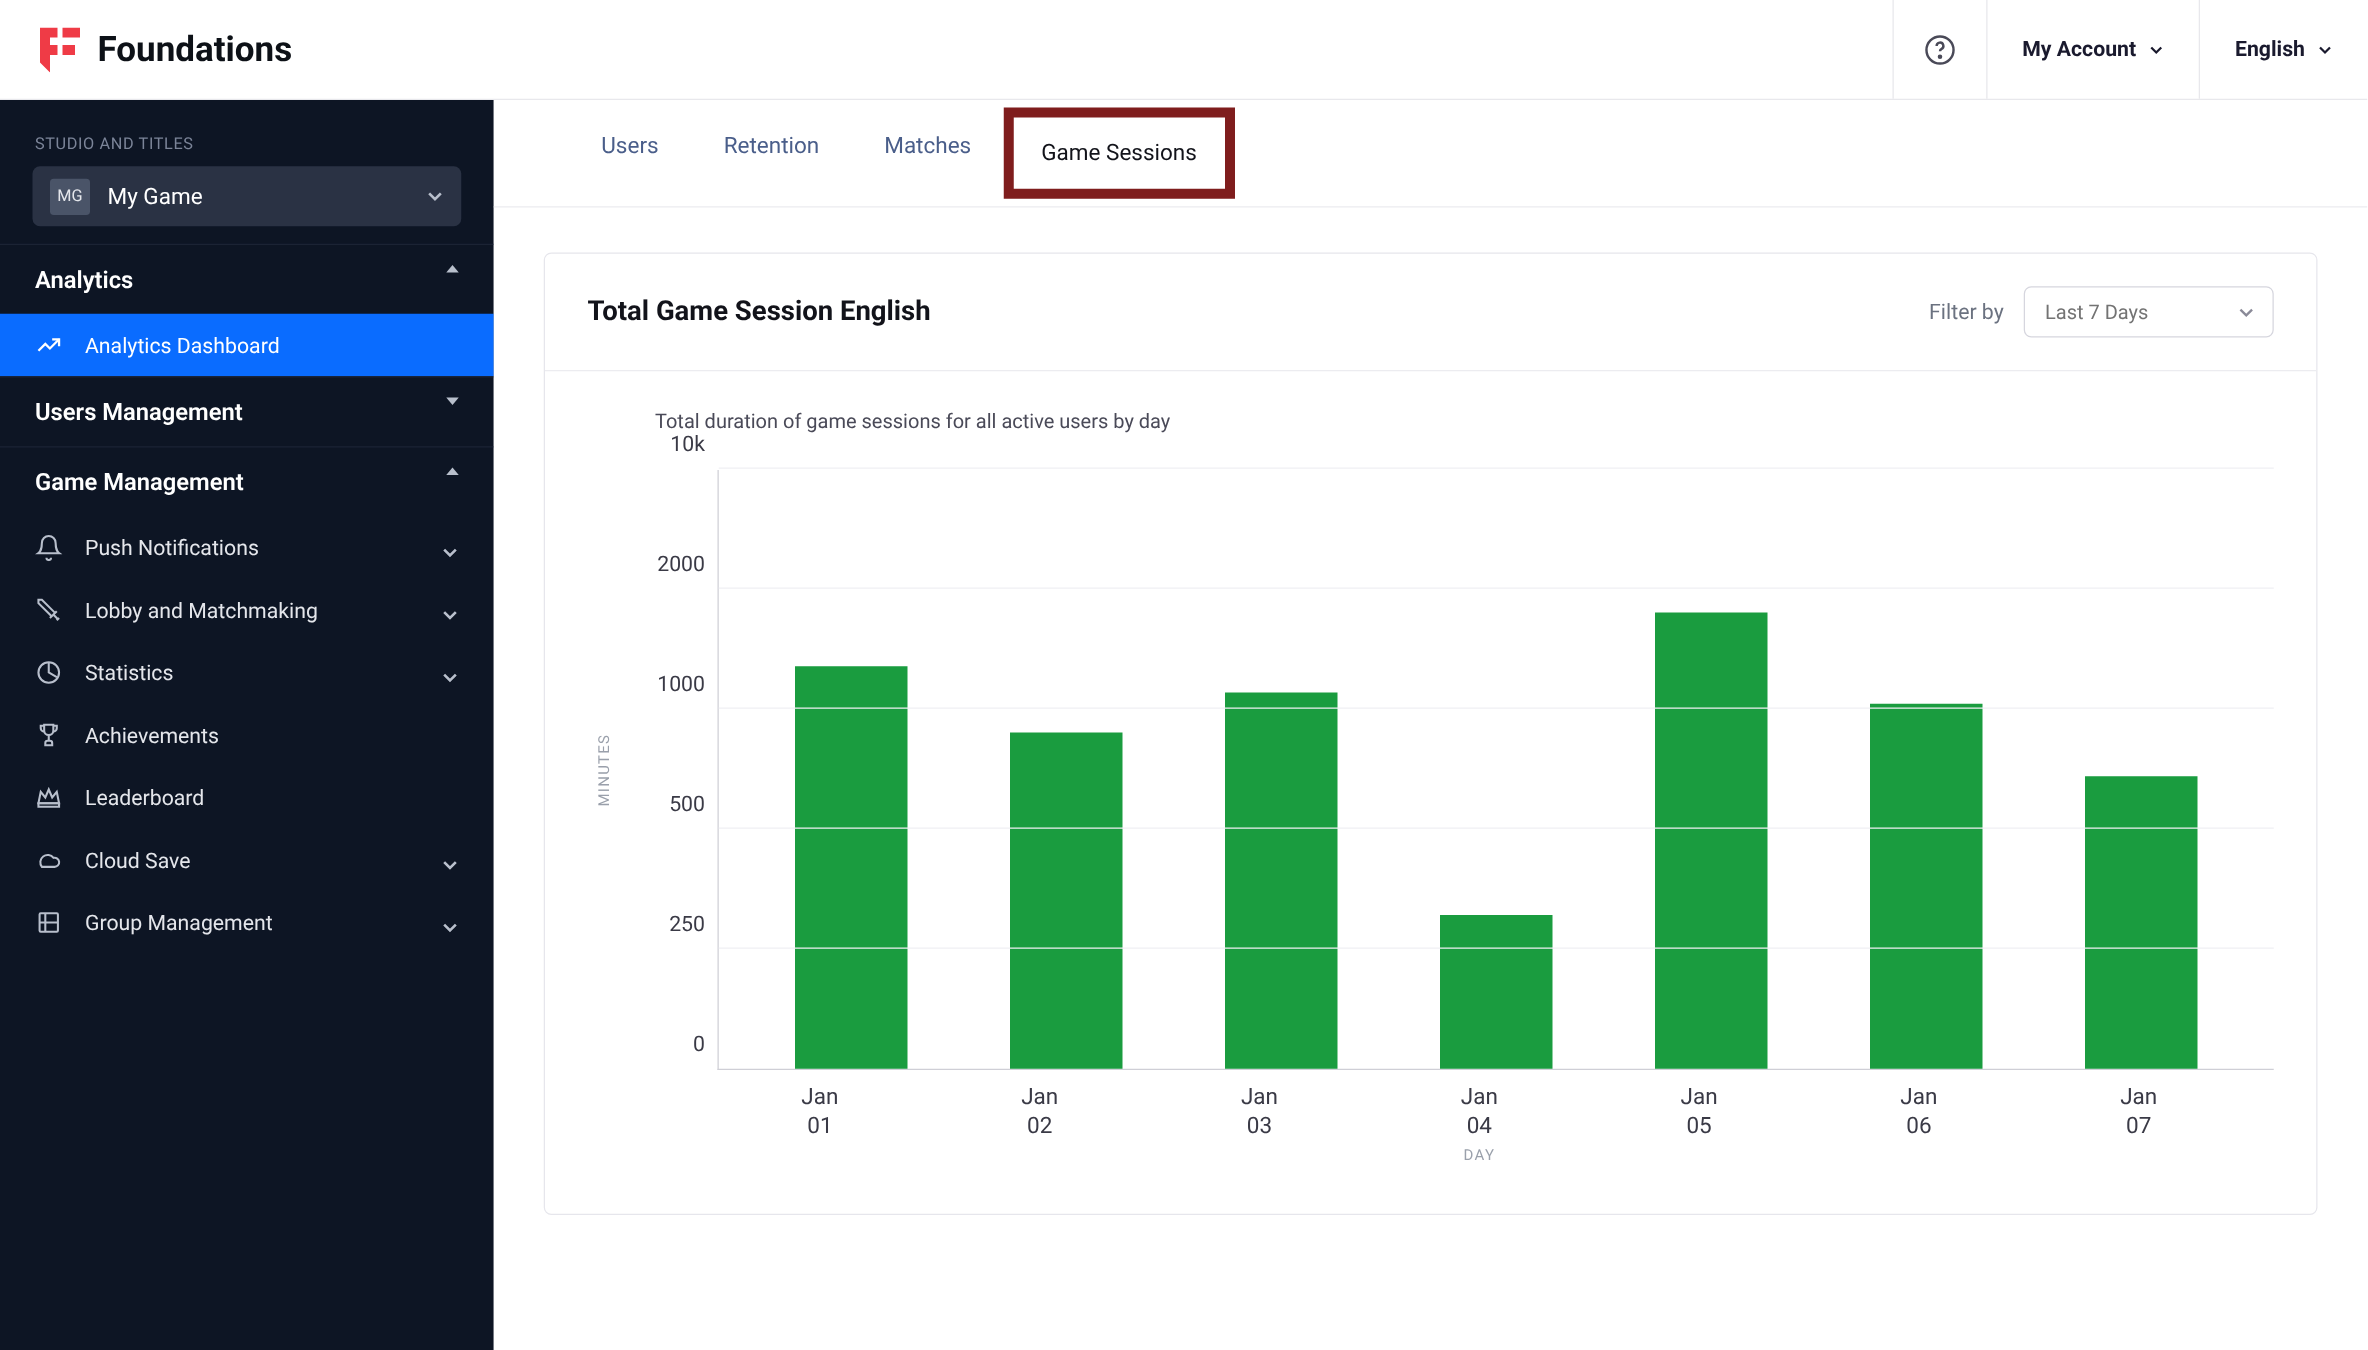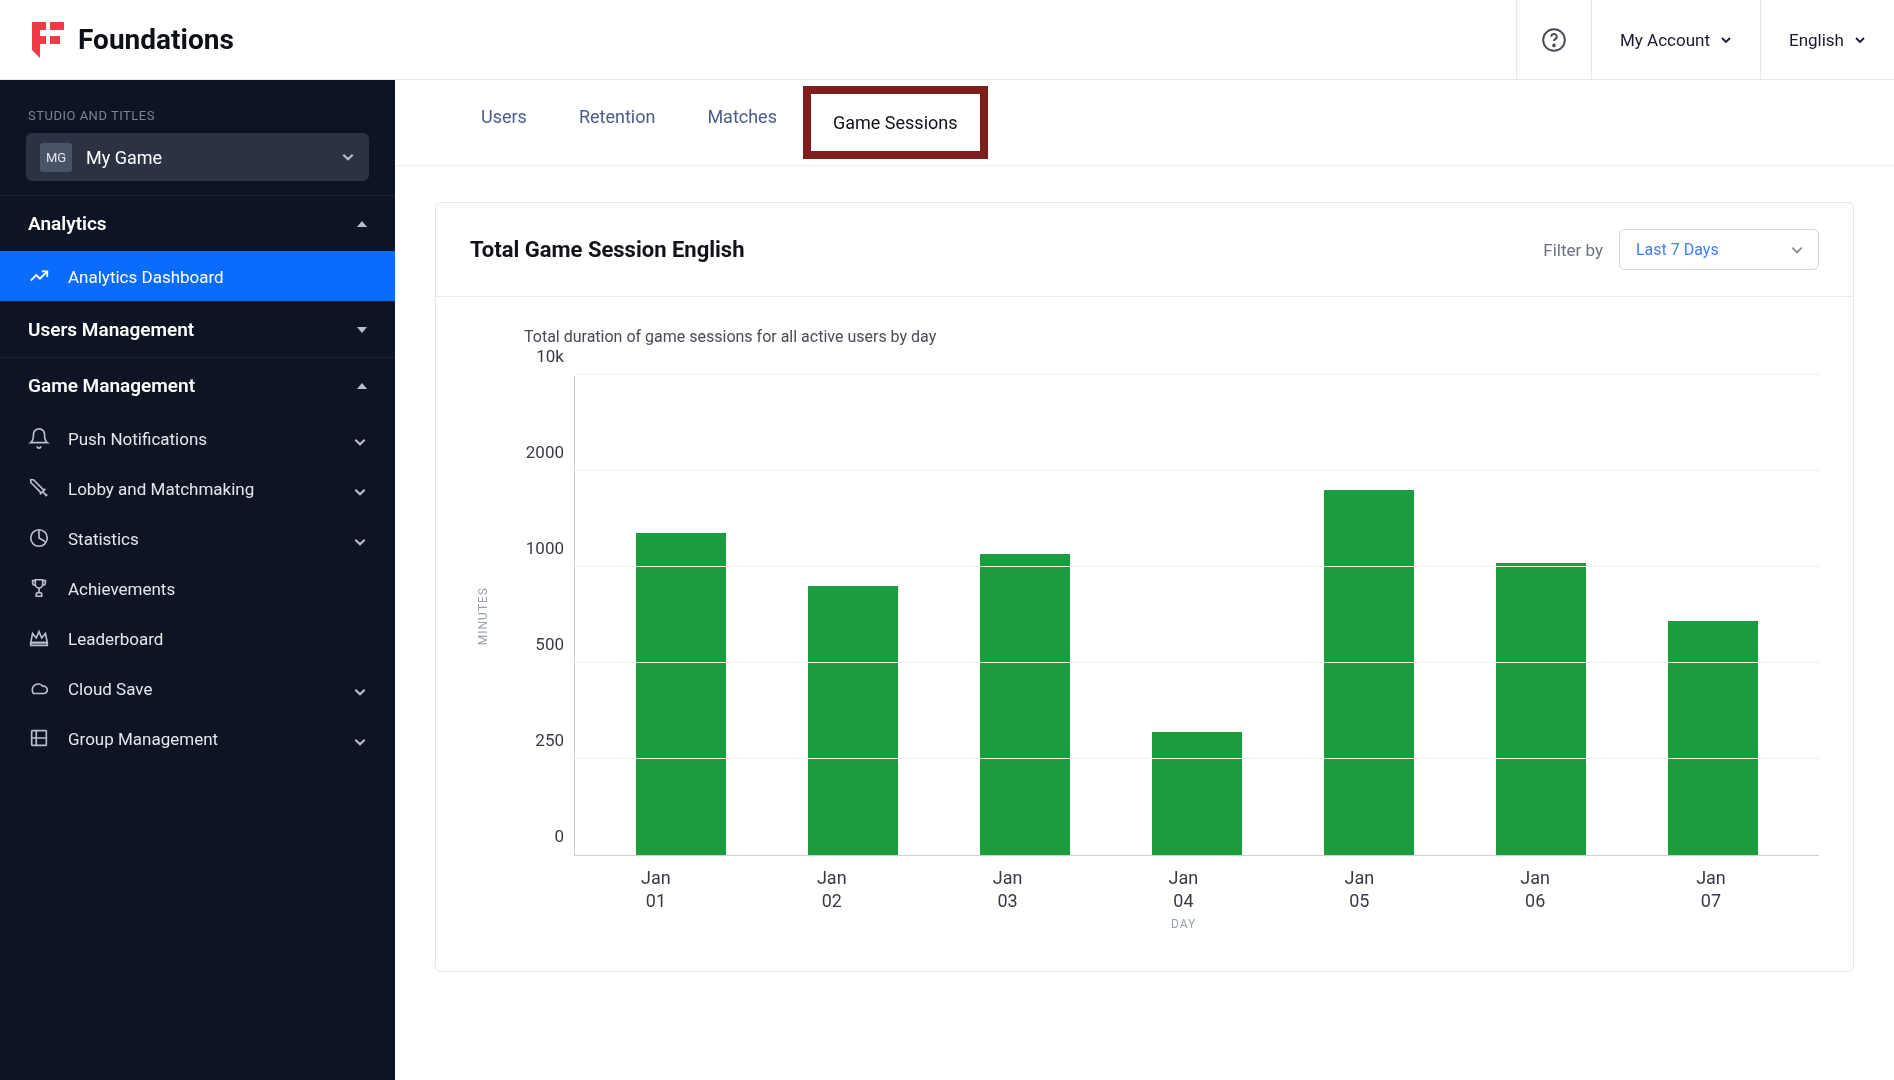--- a/index.html
+++ b/index.html
@@ -5,31 +5,31 @@
 * { box-sizing: border-box; margin: 0; padding: 0; }
 body { font-family: -apple-system, BlinkMacSystemFont, "Segoe UI", Roboto, Arial, sans-serif; background: #fff; color: #1a1a2e; }
 .app { display: flex; flex-direction: column; height: 1080px; width: 1894px; }
 
 
 .header { display: flex; align-items: center; height: 80px; border-bottom: 1px solid #e8e8ec; }
 .logo-area { display: flex; align-items: center; gap: 14px; padding-left: 32px; flex: 1; }
 .logo-mark { width: 32px; height: 36px; }
 .logo-text { font-size: 28px; font-weight: 700; color: #0d1117; }
 .header-right { display: flex; align-items: stretch; height: 100%; }
-.header-cell { display: flex; align-items: center; justify-content: center; border-left: 1px solid #e8e8ec; padding: 0 28px; gap: 10px; cursor: pointer; font-size: 17px; color: #1a1a2e; }
+.header-cell { display: flex; align-items: center; justify-content: center; border-left: 1px solid #e8e8ec; padding: 0 28px; gap: 10px; cursor: pointer; font-size: 17px; color: #1a1a2e; font-weight: bold; }
 .help-cell { padding: 0 24px; }
 
 
 .body { display: flex; flex: 1; min-height: 0; }
 .sidebar { width: 395px; background: #0d1524; color: #fff; display: flex; flex-direction: column; padding-top: 18px; }
 .sidebar-label { font-size: 13px; letter-spacing: 0.5px; color: #7b8498; padding: 10px 28px 10px 28px; }
 .game-select { margin: 0 26px 14px 26px; background: #2a3244; border-radius: 6px; height: 48px; display: flex; align-items: center; padding: 0 14px; gap: 14px; cursor: pointer; }
 .game-badge { width: 32px; height: 29px; background: #4a5468; color: #e4e6eb; font-size: 13px; display: flex; align-items: center; justify-content: center; border-radius: 3px; }
 .game-name { flex: 1; font-size: 18px; }
-.section-head { display: flex; align-items: center; justify-content: space-between; padding: 16px 28px; font-size: 19px; font-weight: 600; cursor: pointer; border-top: 1px solid #1b2334; }
+.section-head { display: flex; align-items: flex-start; justify-content: space-between; padding: 16px 28px; font-size: 19px; font-weight: 600; cursor: pointer; border-top: 1px solid #1b2334; }
 .section-head:first-of-type { border-top: none; }
 .nav-item { display: flex; align-items: flex-end; gap: 18px; padding: 14px 28px; font-size: 17px; cursor: pointer; color: #e4e6eb; }
 .nav-item.active { background: #0a6cff; color: #fff; }
 .nav-item .nav-chev { margin-left: auto; }
 .nav-icon { width: 22px; height: 22px; display: flex; align-items: center; justify-content: center; color: #b8bfcc; }
 .nav-item.active .nav-icon { color: #fff; }
 
 .caret { width: 0; height: 0; border-left: 5px solid transparent; border-right: 5px solid transparent; }
 .caret-up { border-bottom: 6px solid #b8bfcc; }
 .caret-down { border-top: 6px solid #b8bfcc; }
@@ -39,21 +39,21 @@
 .main { flex: 1; background: #fff; display: flex; flex-direction: column; }
 .tabs { display: flex; gap: 0; padding-left: 60px; border-bottom: 1px solid #ececf0; }
 .tab { padding: 26px 26px; font-size: 18px; color: #4a5e8a; cursor: pointer; }
 .tab.active { color: #12131a; position: relative; }
 .tab.active.boxed { border: 8px solid #7f1d1d; margin: 6px 0; padding: 18px 22px; }
 
 .card { margin: 36px 40px; border: 1px solid #e6e6ec; border-radius: 6px; background: #fff; }
 .card-head { display: flex; align-items: center; justify-content: space-between; padding: 26px 34px; border-bottom: 1px solid #ececf0; }
 .card-title { font-size: 22px; font-weight: 700; color: #12131a; }
 .filter-wrap { display: flex; align-items: center; gap: 16px; color: #6b7280; font-size: 17px; }
-.filter-select { border: 1px solid #d6d6de; border-radius: 6px; padding: 10px 40px 10px 16px; font-size: 16px; color: #3b82f6; cursor: pointer; position: relative; min-width: 200px; }
+.filter-select { border: 1px solid #d6d6de; border-radius: 6px; padding: 10px 40px 10px 16px; font-size: 16px; color: #737373; cursor: pointer; position: relative; min-width: 200px; }
 .filter-select .sel-chev { position: absolute; right: 14px; top: 50%; transform: translateY(-50%); }
 
 .card-body { padding: 20px 34px 40px 34px; }
 .subtitle { font-size: 16px; color: #4a4a58; padding: 10px 0 30px 54px; }
 
 
 .chart-wrap { display: flex; }
 .ylabel { writing-mode: vertical-rl; transform: rotate(180deg); text-align: center; font-size: 12px; color: #9aa0ab; letter-spacing: 1px; padding: 0 6px; align-self: center; }
 .chart { flex: 1; position: relative; height: 480px; display: flex; }
 .yaxis { width: 78px; position: relative; }

